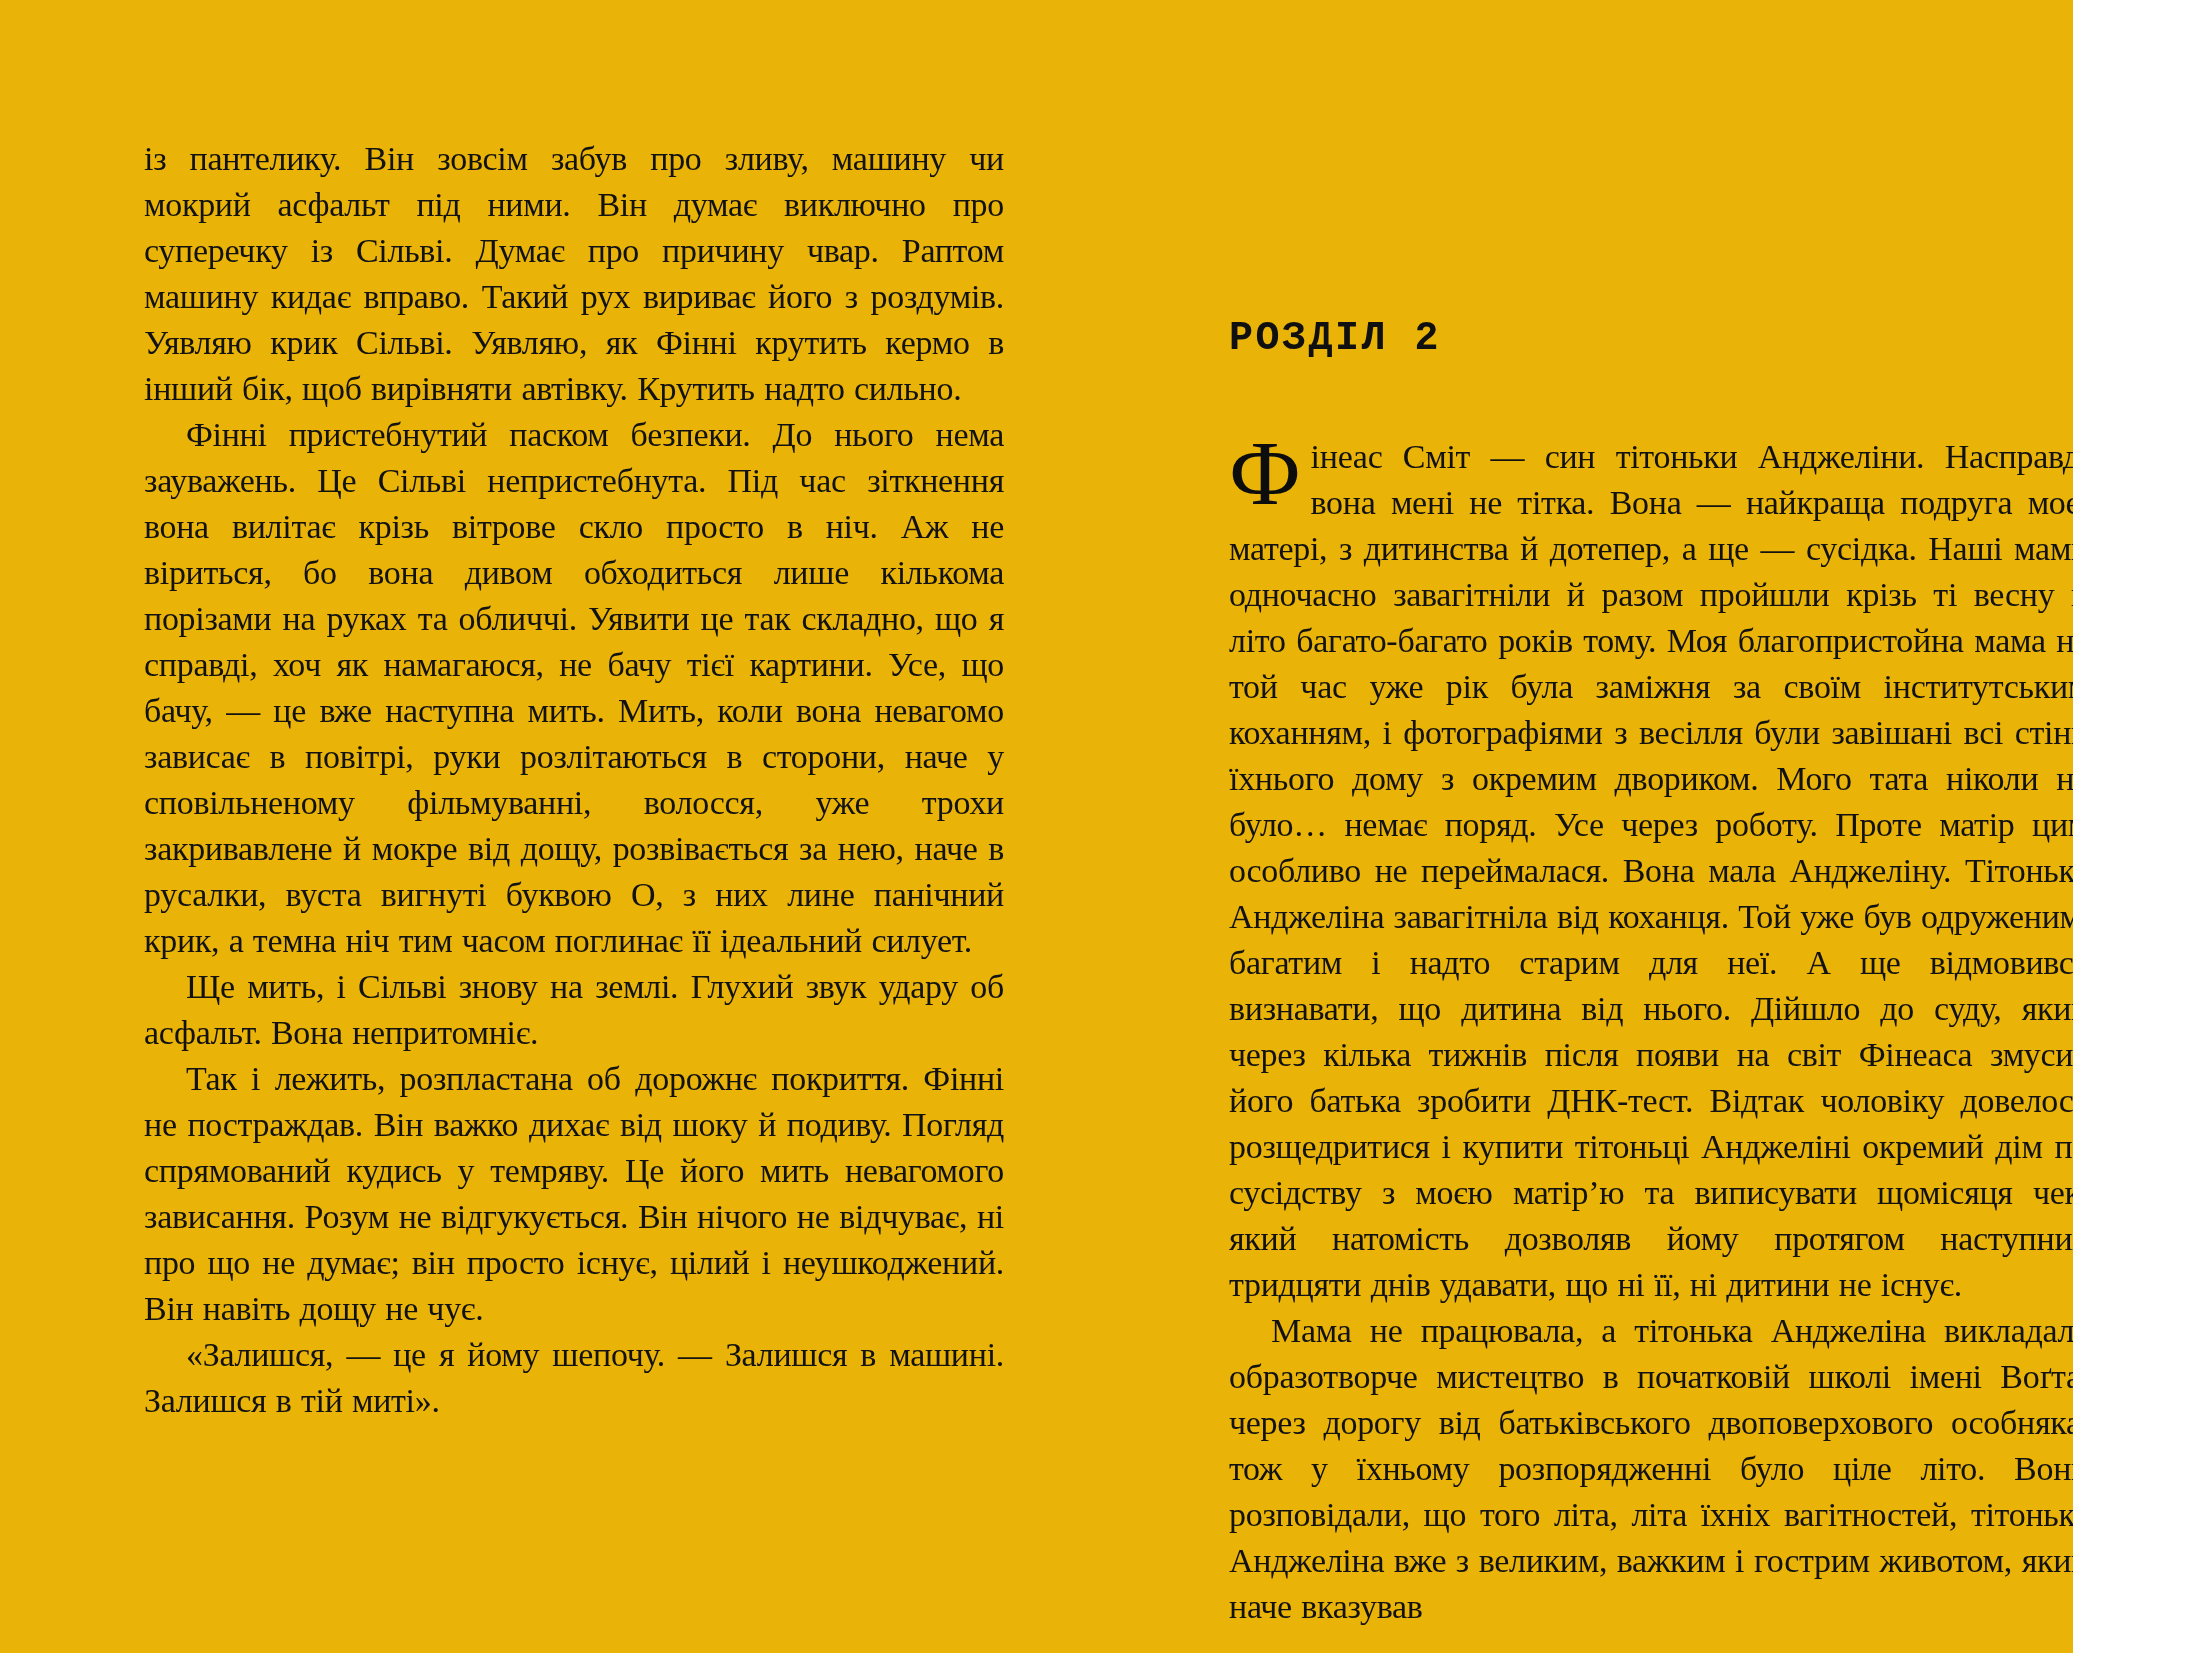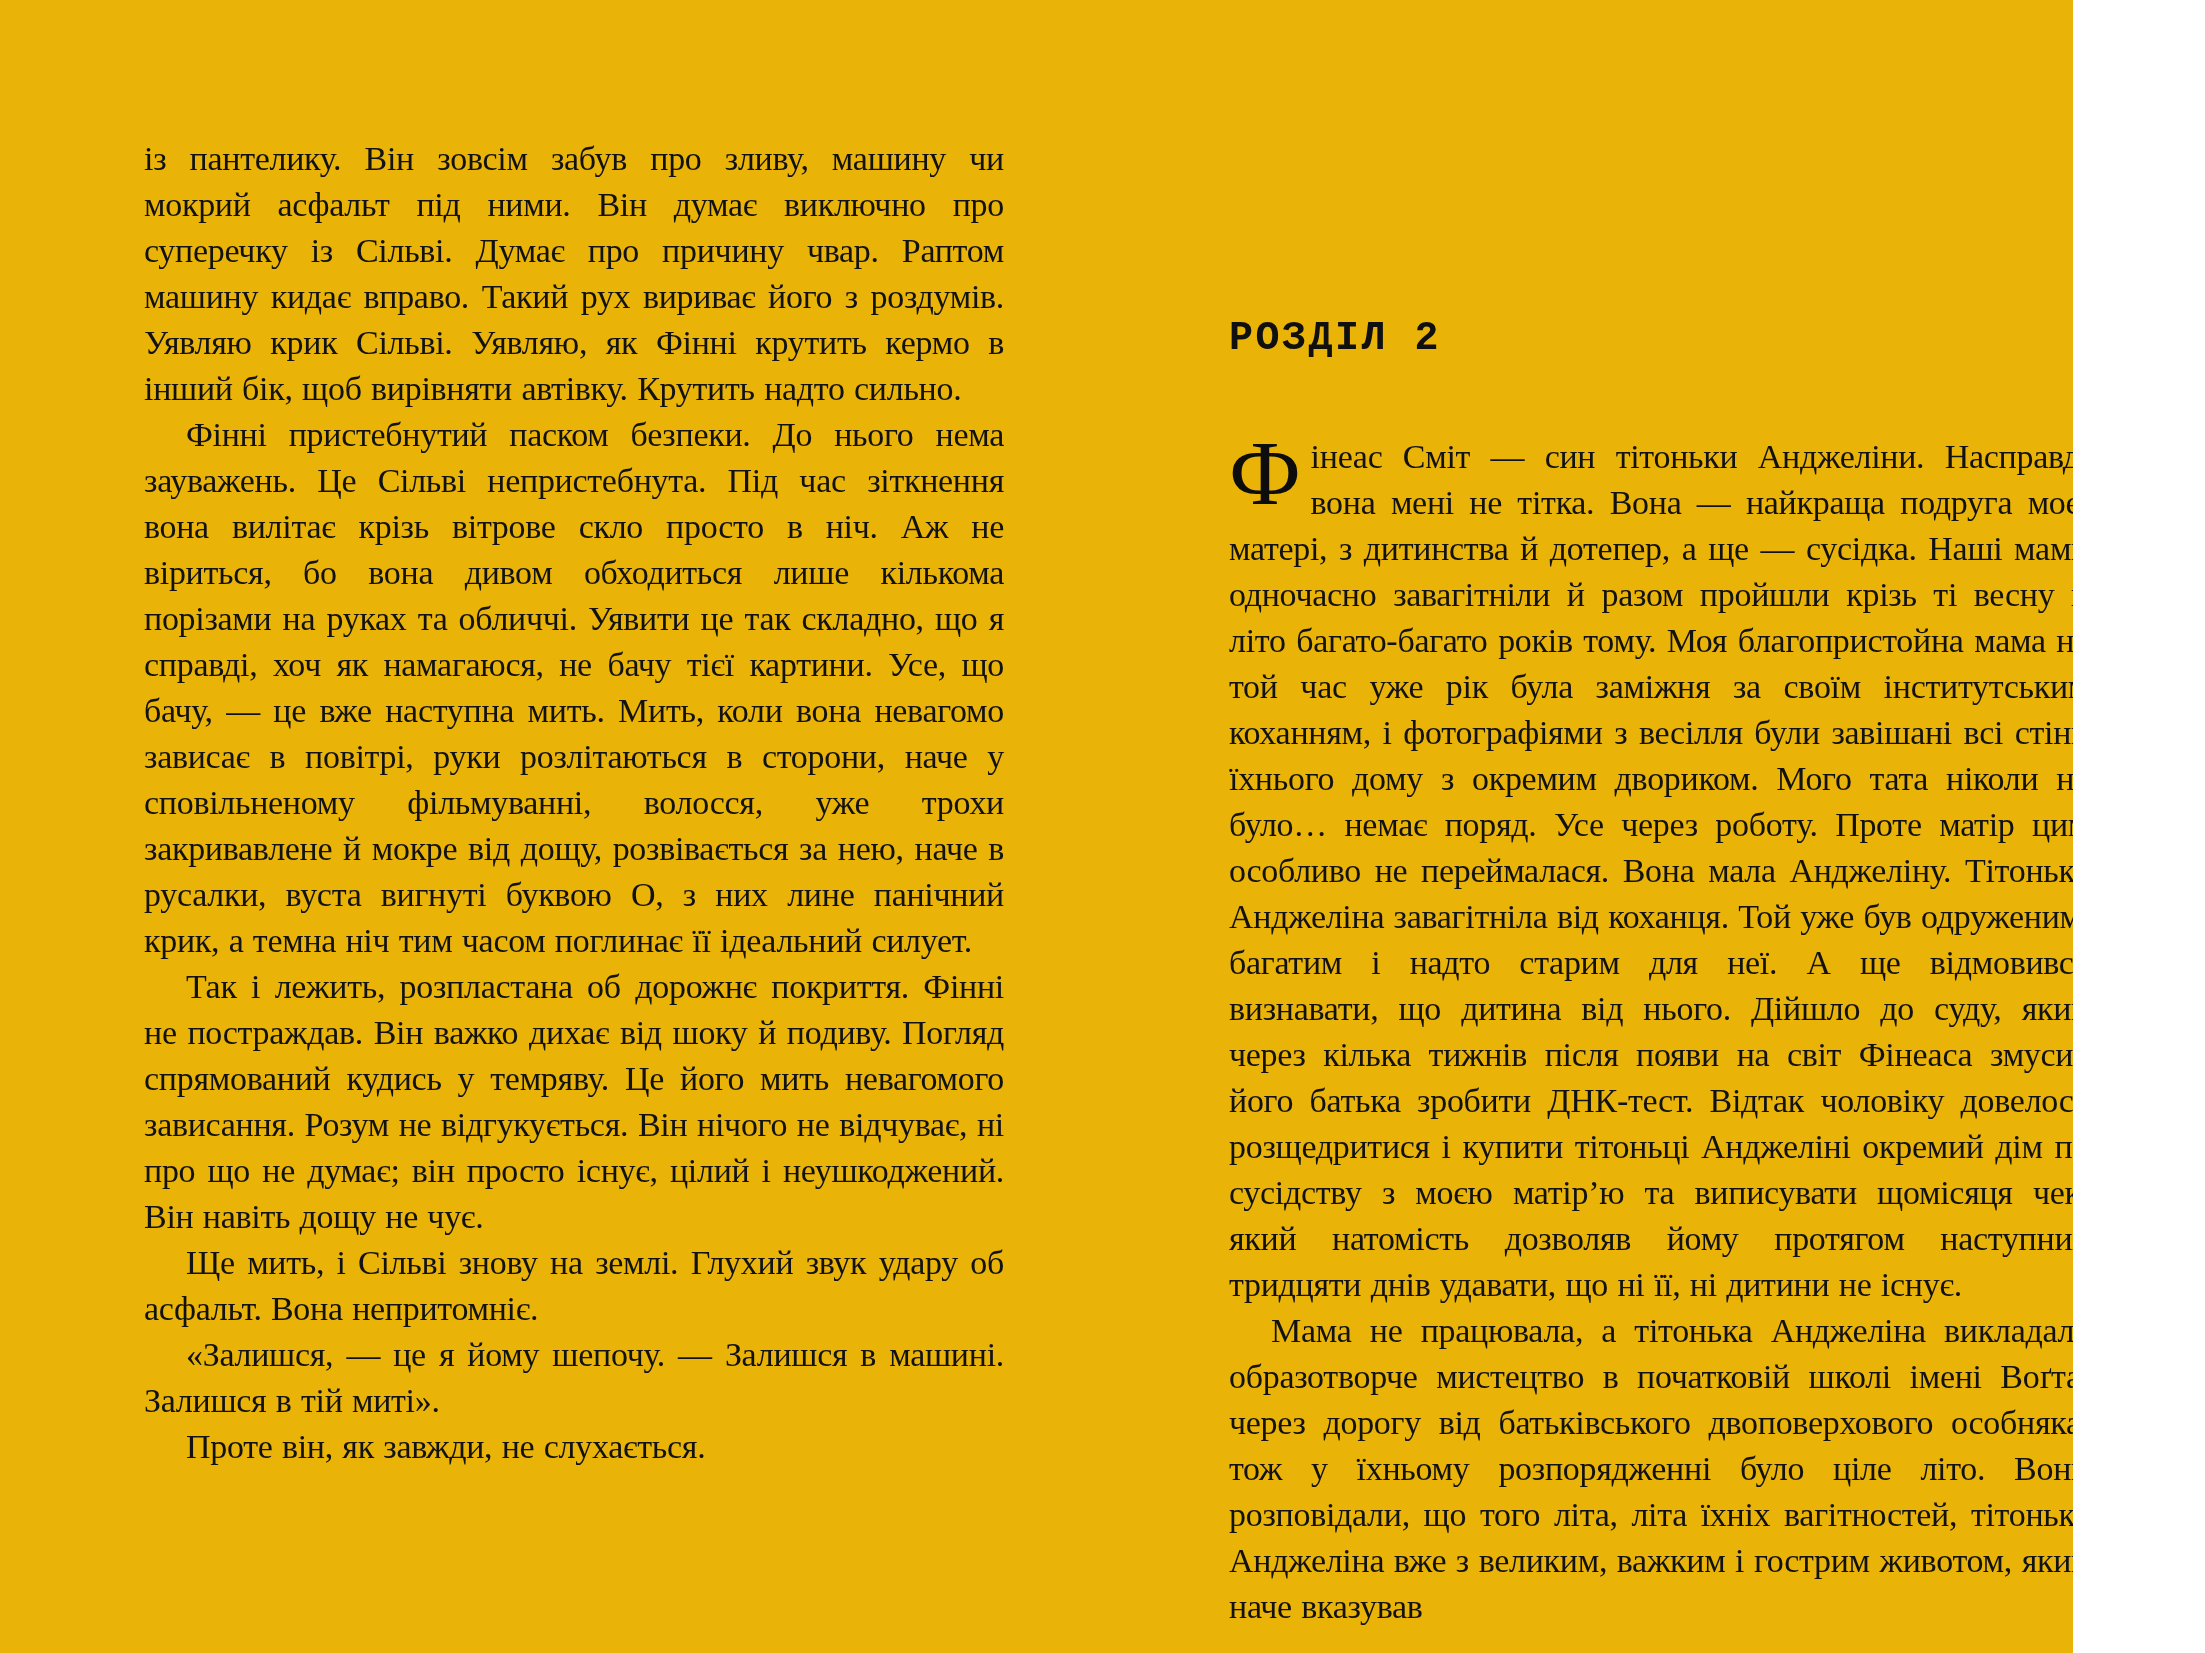--- a/index.html
+++ b/index.html
@@ -97,26 +97,25 @@
   }
 </style>
 </head>
 <body>
 
 <div id="spread">
 
   <div id="left-col" class="page-col">
     <p class="body-p">із пантелику. Він зовсім забув про зливу, машину чи мокрий асфальт під ними. Він думає виключно про суперечку із Сільві. Думає про причину чвар. Раптом машину кидає вправо. Такий рух вириває його з роздумів. Уявляю крик Сільві. Уявляю, як Фінні крутить кермо в інший бік, щоб вирівняти автівку. Крутить надто сильно.</p>
     <p class="body-p indent">Фінні пристебнутий паском безпеки. До нього нема зауважень. Це Сільві непристебнута. Під час зіткнення вона вилітає крізь вітрове скло просто в ніч. Аж не віриться, бо вона дивом обходиться лише кількома порізами на руках та обличчі. Уявити це так складно, що я справді, хоч як намагаюся, не бачу тієї картини. Усе, що бачу, — це вже наступна мить. Мить, коли вона невагомо зависає в повітрі, руки розлітаються в сторони, наче у сповільненому фільмуванні, волосся, уже трохи закривавлене й мокре від дощу, розвівається за нею, наче в русалки, вуста вигнуті буквою О, з них лине панічний крик, а темна ніч тим часом поглинає її ідеальний силует.</p>
+    <p class="body-p indent">Ще мить, і Сільві знову на землі. Глухий звук удару об асфальт. Вона непритомніє.</p>
     <p class="body-p indent">Так і лежить, розпластана об дорожнє покриття. Фінні не постраждав. Він важко дихає від шоку й подиву. Погляд спрямований кудись у темряву. Це його мить невагомого зависання. Розум не відгукується. Він нічого не відчуває, ні про що не думає; він просто існує, цілий і неушкоджений. Він навіть дощу не чує.</p>
-    <p class="body-p indent">Ще мить, і Сільві знову на землі. Глухий звук удару об асфальт. Вона непритомніє.</p>
     <p class="body-p indent">
       <span class="it">«Залишся, </span><span class="rm">— це я йому шепочу. — </span><span class="it">Залишся в машині. Залишся в тій миті».</span>
     </p>
-    <p class="body-p indent">Проте він, як завжди, не слухається.</p>
   </div>
 
   <div id="right-col" class="page-col">
     <h2 class="chapter-title">РОЗДІЛ 2</h2>
     <p class="body-p">
       <span class="dropcap">Ф</span><span>інеас Сміт — син тітоньки Анджеліни. Насправді вона мені не тітка. Вона — найкраща подруга моєї матері, з дитинства й дотепер, а ще — сусідка. Наші мами одночасно завагітніли й разом пройшли крізь ті весну й літо багато-багато років тому. Моя благопристойна мама на той час уже рік була заміжня за своїм інститутським коханням, і фотографіями з весілля були завішані всі стіни їхнього дому з окремим двориком. Мого тата ніколи не було… немає поряд. Усе через роботу. Проте матір цим особливо не переймалася. Вона мала Анджеліну. Тітонька Анджеліна завагітніла від коханця. Той уже був одруженим, багатим і надто старим для неї. А ще відмовився визнавати, що дитина від нього. Дійшло до суду, який через кілька тижнів після появи на світ Фінеаса змусив його батька зробити ДНК-тест. Відтак чоловіку довелося розщедритися і купити тітоньці Анджеліні окремий дім по сусідству з моєю матір’ю та виписувати щомісяця чек, який натомість дозволяв йому протягом наступних тридцяти днів удавати, що ні її, ні дитини не існує.</span>
     </p>
     <p class="body-p indent">Мама не працювала, а тітонька Анджеліна викладала образотворче мистецтво в початковій школі імені Воґта, через дорогу від батьківського двоповерхового особняка, тож у їхньому розпорядженні було ціле літо. Вони розповідали, що того літа, літа їхніх вагітностей, тітонька Анджеліна вже з великим, важким і гострим животом, який наче вказував</p>
   </div>
 

